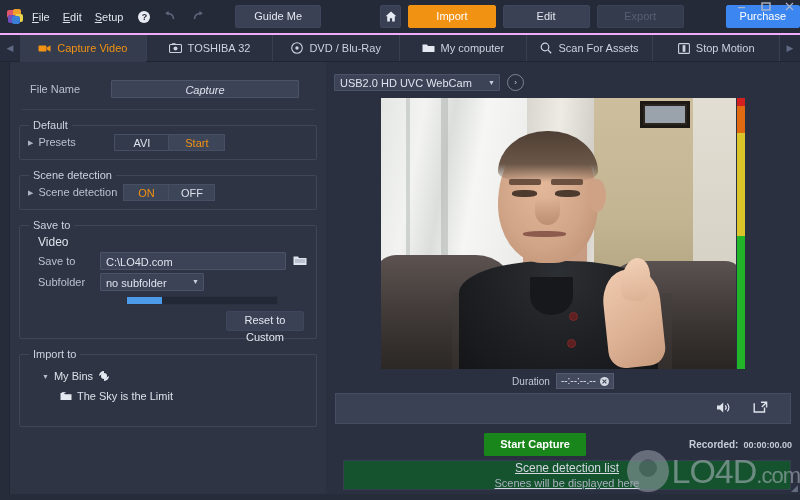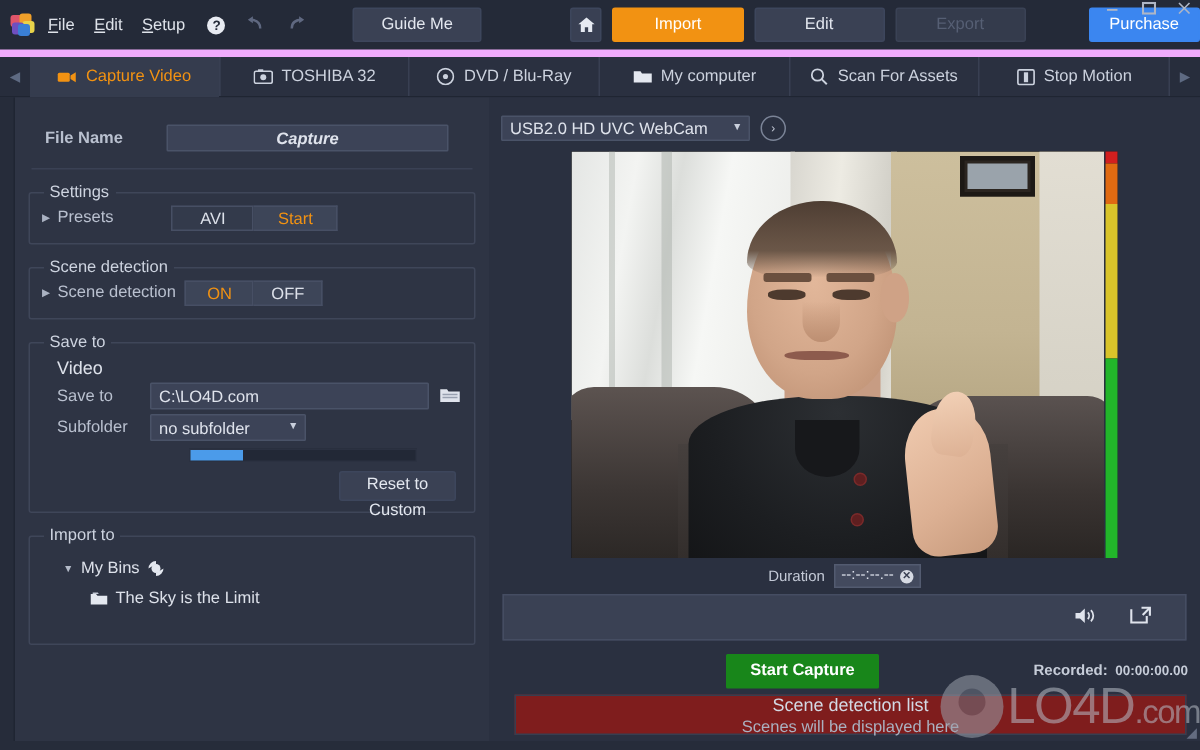--- a/index.html
+++ b/index.html
@@ -27,21 +27,21 @@
   }
 
   
   .titlebar {
     height: 33px;
     background: #242a38;
     display: flex;
     align-items: center;
     position: relative;
     flex: none;
-    border-bottom: 5px solid #f0abfc;
+    border-bottom: 2px solid #f0abfc;
   }
   .logo {
     width: 16px; height: 16px;
     margin-left: 7px; margin-right: 8px;
     position: relative;
     flex: none;
   }
   .logo i {
     position: absolute;
     width: 8px; height: 8px;
@@ -221,21 +221,21 @@
     background: #3c4357;
     border: 1px solid #4a5368;
     height: 18px;
     line-height: 18px;
     box-sizing: border-box;
     color: #dfe3ec;
     font-size: 11px;
     padding: 0 5px;
     border-radius: 1px;
   }
-  .filename-row { padding-top: 12px; height: 30px; font-weight: bold; }
+  .filename-row { padding-top: 12px; height: 30px; }
   .filename-lbl { width: 92px; text-align: left; padding-left: 11px; box-sizing: border-box;}
   .filename-field { width: 188px; font-style: italic; text-align: center; }
 
   hr.sep {
     border: none;
     border-top: 1px solid #3a4154;
     margin: 5px 2px 0 2px;
   }
 
   fieldset.group {
@@ -573,30 +573,31 @@
     right: 8px;
     display: flex; align-items: baseline; gap: 5px;
     font-size: 10px;
     color: #c6ccd8;
   }
   .recorded .val { font-size: 9px; color: #c6ccd8; }
 
   .scene-list {
     flex: 1 1 auto;
     margin: 0 9px 4px 17px;
-    background: #7f1d1d;
+    background: #14532d;
     border-top: 1px solid #3d melodic;
     border: 1px solid #373e50;
     box-sizing: border-box;
     display: flex;
     flex-direction: column;
     align-items: center;
     justify-content: center;
     min-height: 0;
     position: relative;
+    text-decoration: underline;
   }
   .scene-title { font-size: 12px; color: #d3d8e3; }
   .scene-sub { font-size: 11px; color: #aab1c0; margin-top: 2px; }
 
   .watermark {
     position: absolute;
     right: 0; bottom: 2px;
     display: flex;
     align-items: center;
     gap: 2px;
@@ -776,21 +777,21 @@
     <div class="leftpanel">
 
       <div class="row filename-row">
         <div class="lbl filename-lbl">File Name</div>
         <div class="field filename-field">Capture</div>
       </div>
 
       <hr class="sep">
 
       <fieldset class="group">
-        <legend>Settings</legend>
+        <legend>Default</legend>
         <div class="segrow">
           <span class="tri">▶</span>
           <span class="lbl" style="width:76px">Presets</span>
           <span class="seg dark" style="width:55px">AVI</span>
           <span class="seg on" style="width:56px;border-left:none">Start</span>
         </div>
       </fieldset>
 
       <fieldset class="group">
         <legend>Scene detection</legend>

